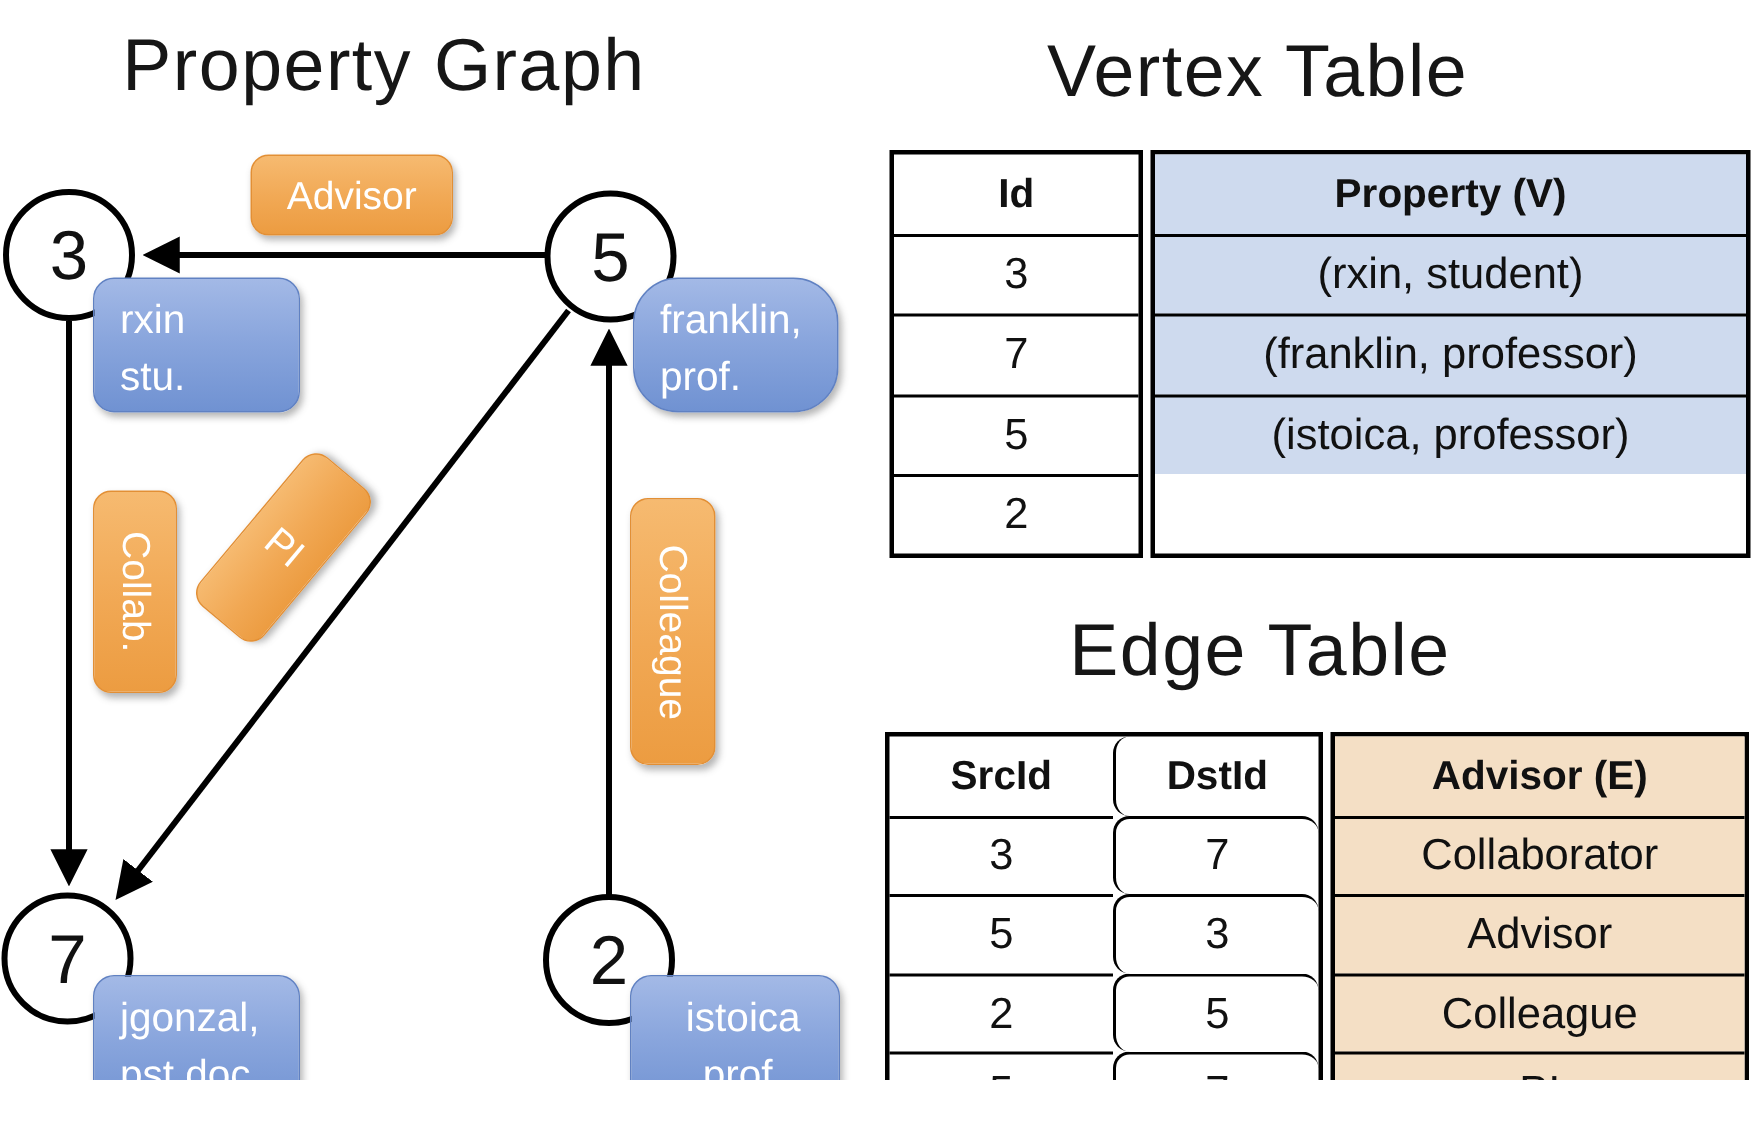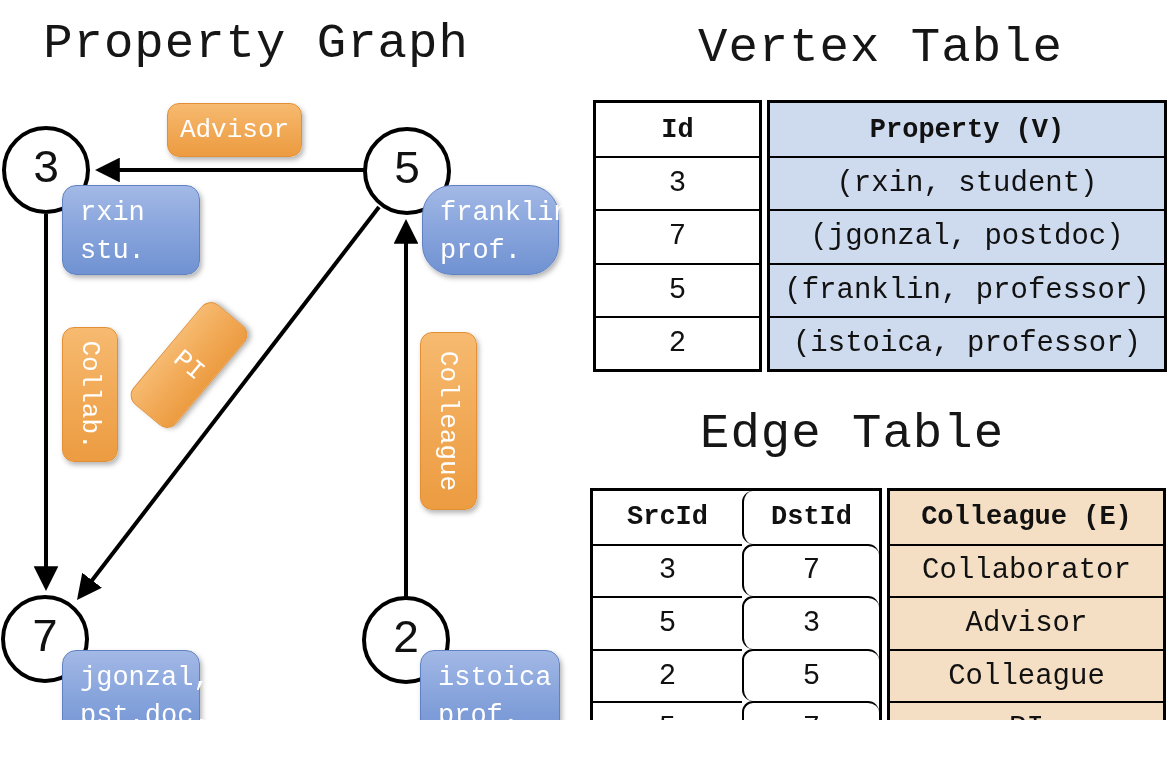--- a/index.html
+++ b/index.html
@@ -1,18 +1,18 @@
 <!DOCTYPE html>
 <html><head>
 <meta charset="utf-8">
 <style>
   html,body{margin:0;padding:0;background:#fff;}
   .canvas{
     position:relative;width:1170px;height:720px;overflow:hidden;background:#fff;
-    font-family:Liberation Mono, monospace;color:#111;
+    font-family:Liberation Sans, sans-serif;color:#111;
   }
   
   .big-title{
     position:absolute;font-size:49px;font-weight:300;letter-spacing:1px;
     color:#161616;text-align:center;white-space:nowrap;
   }
   
   .node-circle{
     position:absolute;width:88px;height:88px;border:4px solid #000;border-radius:50%;
     background:#fff;display:flex;align-items:center;justify-content:center;
@@ -85,21 +85,21 @@
     <div>stu.</div>
   </div>
   <div class="prop-box" style="left:422px;top:185px;width:137px;height:90px;border-radius:30px;">
     <div>franklin,</div>
     <div>prof.</div>
   </div>
   <div class="prop-box" style="left:62px;top:650px;width:138px;height:93px;">
     <div>jgonzal,</div>
     <div>pst.doc.</div>
   </div>
-  <div class="prop-box" style="left:420px;top:650px;width:140px;height:91px;">
+  <div class="prop-box" style="left:420px;top:650px;width:140px;height:91px;text-align:center;">
     <div>istoica</div>
     <div>prof.</div>
   </div>
 
   <div class="edge-label" style="left:167px;top:103px;width:135px;height:54px;">
     <span>Advisor</span>
   </div>
   <div class="edge-label" style="left:62px;top:327px;width:56px;height:135px;">
     <span class="rot90">Collab.</span>
   </div>
@@ -120,21 +120,20 @@
         <div class="tbl-cell bt">7</div>
         <div class="tbl-cell bt">5</div>
         <div class="tbl-cell bt">2</div>
       </div>
     </div>
     <div class="gap4"></div>
     <div class="tbl-part" style="flex:1;">
       <div class="tbl-rows" style="grid-template-rows:repeat(5,1fr);">
         <div class="tbl-cell hdr bg-blue">Property (V)</div>
         <div class="tbl-cell bt bg-blue">(rxin, student)</div>
-        <div class="tbl-cell bt bg-blue">(jgonzal, postdoc)</div>
         <div class="tbl-cell bt bg-blue">(franklin, professor)</div>
         <div class="tbl-cell bt bg-blue">(istoica, professor)</div>
       </div>
     </div>
   </div>
 
   <div class="big-title" style="left:700px;top:406px;width:280px;">Edge Table</div>
 
   <div class="tbl-group" style="left:590px;top:488px;width:576px;height:269px;">
     <div class="tbl-part" style="width:292px;">
@@ -147,21 +146,21 @@
         <div class="tbl-cell bt bl">3</div>
         <div class="tbl-cell bt">2</div>
         <div class="tbl-cell bt bl">5</div>
         <div class="tbl-cell bt">5</div>
         <div class="tbl-cell bt bl">7</div>
       </div>
     </div>
     <div class="gap4"></div>
     <div class="tbl-part" style="flex:1;">
       <div class="tbl-rows" style="grid-template-rows:repeat(5,1fr);">
-        <div class="tbl-cell hdr bg-tan">Colleague (E)</div>
+        <div class="tbl-cell hdr bg-tan">Advisor (E)</div>
         <div class="tbl-cell bt bg-tan">Collaborator</div>
         <div class="tbl-cell bt bg-tan">Advisor</div>
         <div class="tbl-cell bt bg-tan">Colleague</div>
         <div class="tbl-cell bt bg-tan">PI</div>
       </div>
     </div>
   </div>
 
 </div>
 

